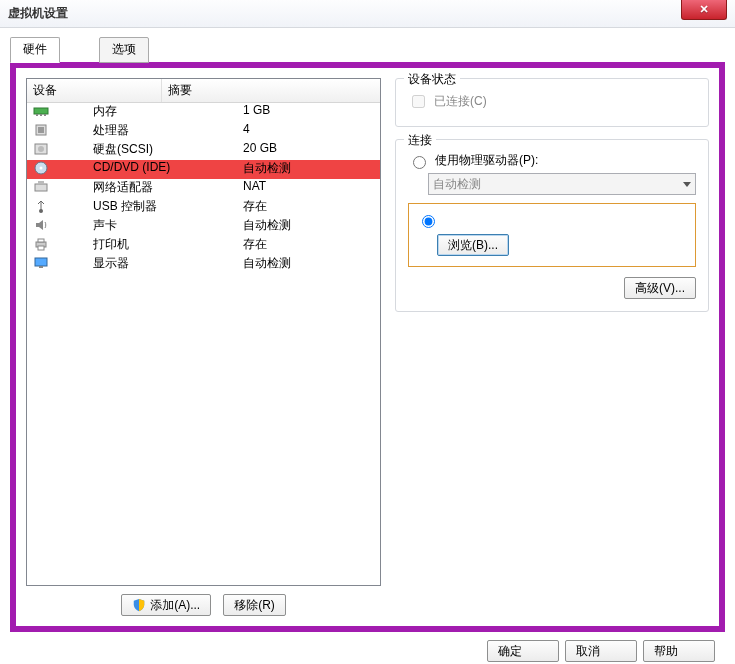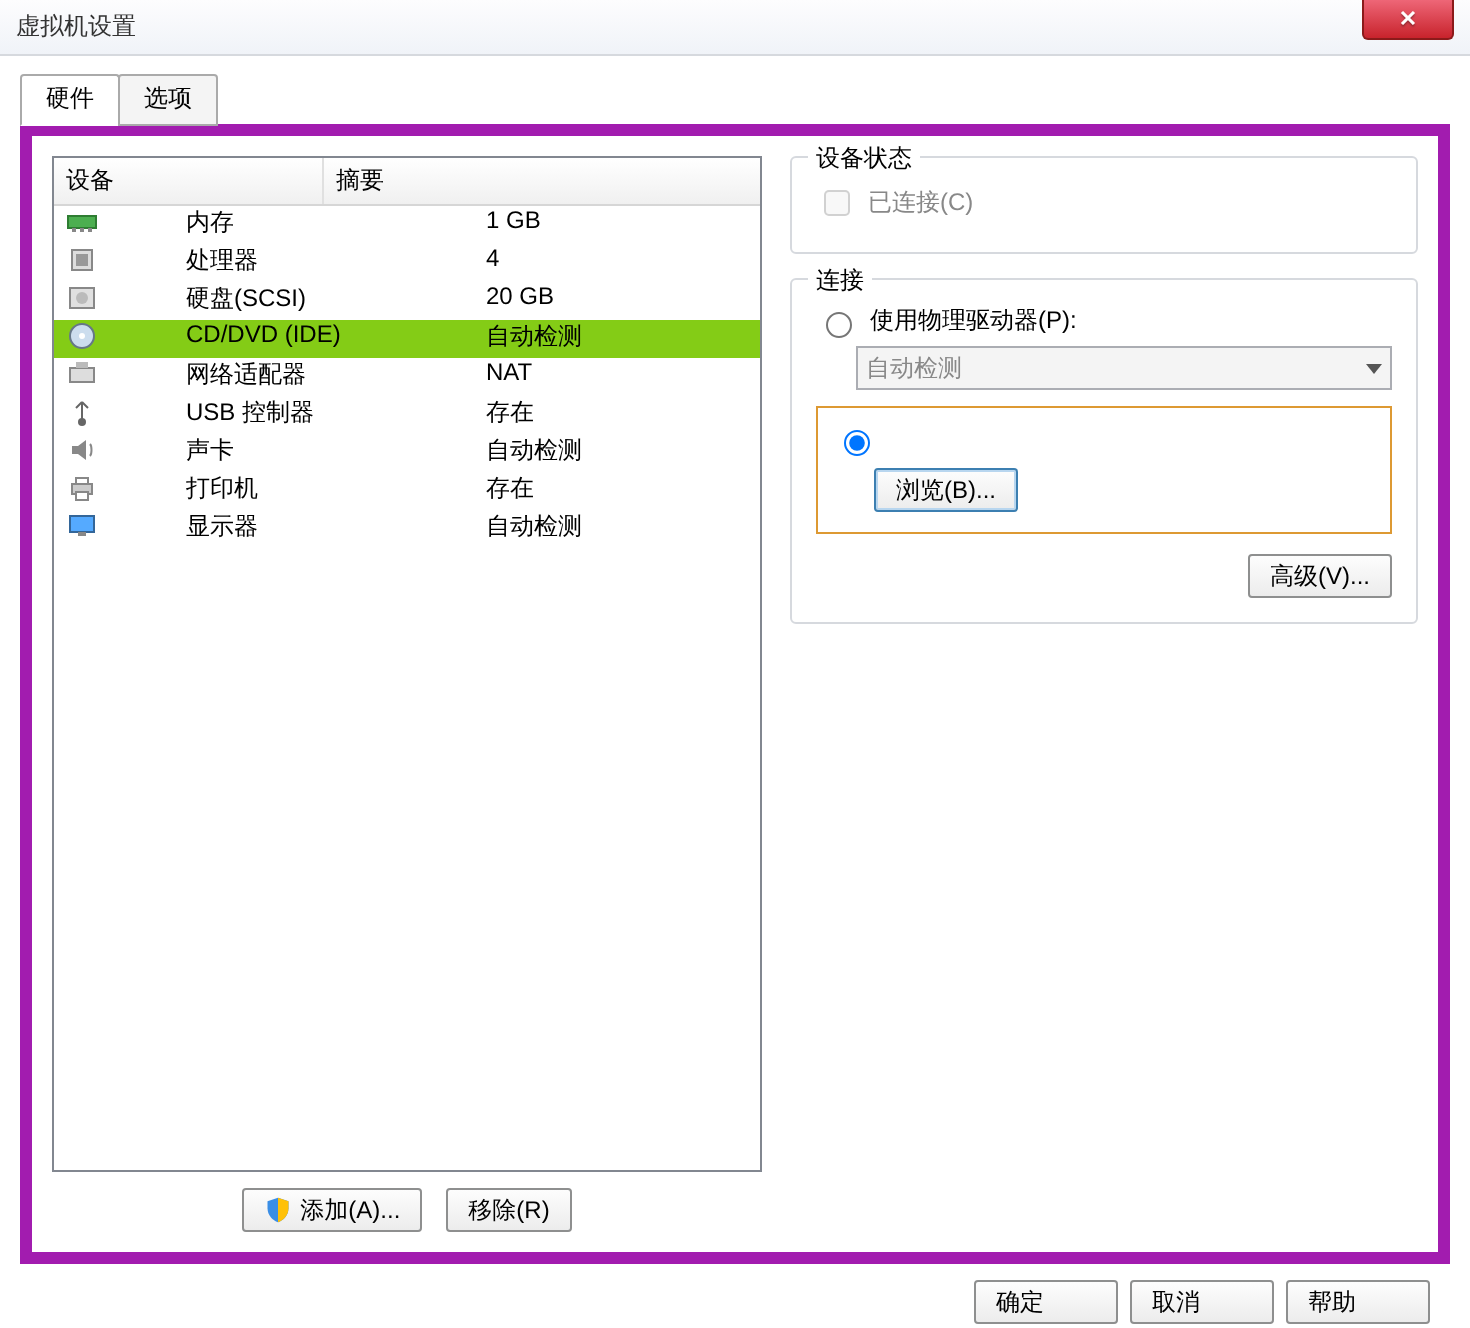--- a/index.html
+++ b/index.html
@@ -1,39 +1,39 @@
 <!DOCTYPE html>
 <html><head>
 <meta charset="utf-8">
 <style>
 * { box-sizing: border-box; font-family: "Microsoft YaHei", "Segoe UI", Tahoma, sans-serif; font-size: 12px; }
 body { margin: 0; width: 735px; height: 664px; background: #fff; overflow: hidden; }
 
 .titlebar { height: 28px; background: linear-gradient(#fdfdfe, #f0f3f8); display:flex; align-items:center; padding-left:8px; position:relative; border-bottom:1px solid #d6d9de;}
-.titlebar-text { color:#333; }
+.titlebar-text { color:#333;font-weight:bold; }
 .close-btn { position:absolute; right:8px; top:0; width:46px; height:20px; background:linear-gradient(#e67, #c8232c); border:1px solid #8b1a1a; border-top:none; border-radius:0 0 3px 3px; display:flex; align-items:center; justify-content:center; color:#fff; font-weight:bold;}
 .close-btn span { font-size:11px; text-shadow:0 1px 1px rgba(0,0,0,.3);}
 
 .content { padding: 8px 10px 10px 10px; }
 
-.tabs { display:flex; position:relative; top:1px; z-index:2;}
+.tabs { display:flex; position:relative; top:1px; z-index:2;gap:40px;}
 .tab { padding:3px 12px 4px 12px; border:1px solid #aaa; background:#f4f4f4; margin-right:-1px; border-radius:2px 2px 0 0; cursor:default;}
 .tab.active { background:#fff; border-bottom:1px solid #fff;}
 .panel { border:6px solid #a21caf; height:570px; padding:10px; display:flex; gap:14px;}
 
 .left { width:355px; display:flex; flex-direction:column;}
 .list-box { border:1px solid #828790; flex:1; background:#fff; overflow:hidden;}
 .list-head { display:flex; background:linear-gradient(#fff,#f0f0f0); border-bottom:1px solid #d6d6d6;}
 .list-head div { padding:3px 6px;}
 .col-dev { width:135px; border-right:1px solid #e0e0e0;}
 .row { display:flex; height:19px;gap:40px;}
 .row .ic { width:16px; height:16px; margin:0 4px 0 6px; flex-shrink:0;}
 .row .dev { width:110px;}
 .row .sum { }
-.row.sel { background:#84cc16;}
+.row.sel { background:#ef4444;}
 .left-btns { display:flex; justify-content:center; gap:12px; margin-top:8px;}
 
 .right { flex:1; }
 .fieldset { border:1px solid #d6d9de; border-radius:3px; padding:10px 12px 12px 12px; margin-bottom:12px; position:relative;}
 .fieldset .legend { position:absolute; top:-8px; left:8px; background:#fff; padding:0 4px;}
 .chk { display:flex; align-items:center; gap:6px; margin:3px 0;}
 .chk input { width:13px; height:13px;}
 .radio-row { display:flex; align-items:center; gap:6px; margin:2px 0;}
 .radio-row input { width:13px; height:13px;}
 .sel-input, .combo { width:100%; height:22px; border:1px solid #abadb3; background:#fff; padding:2px 4px; font-size:12px;}

